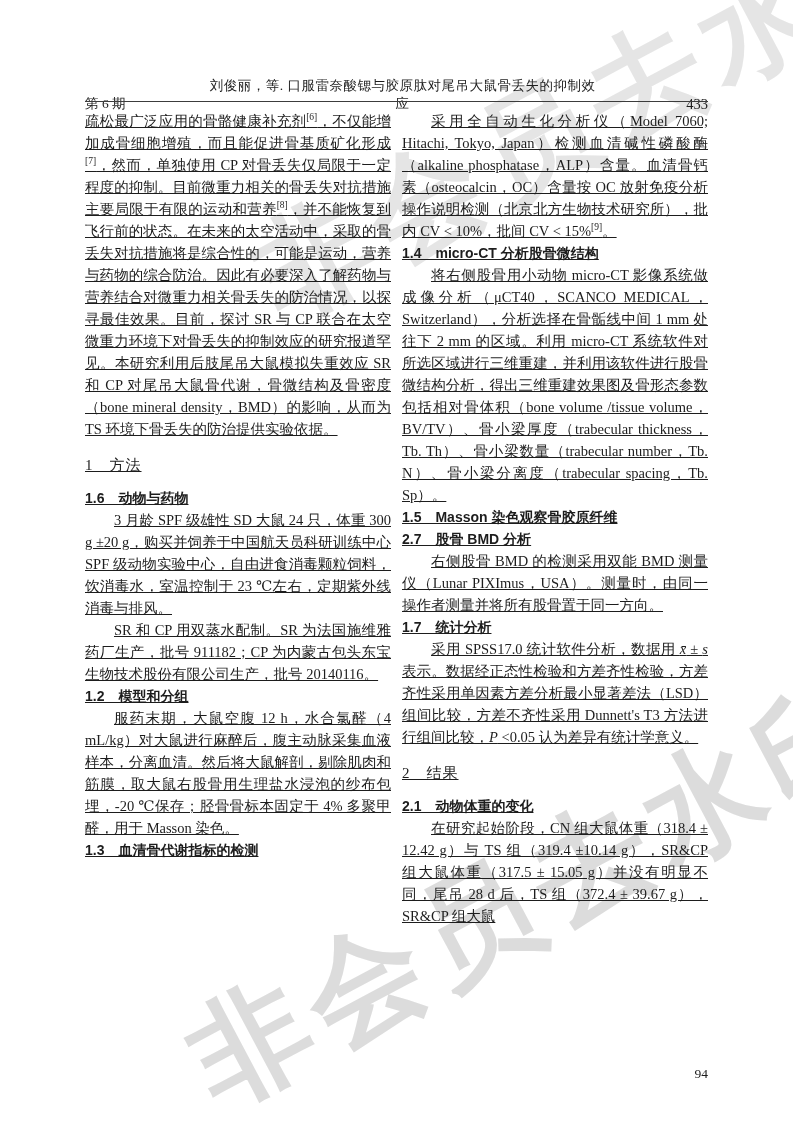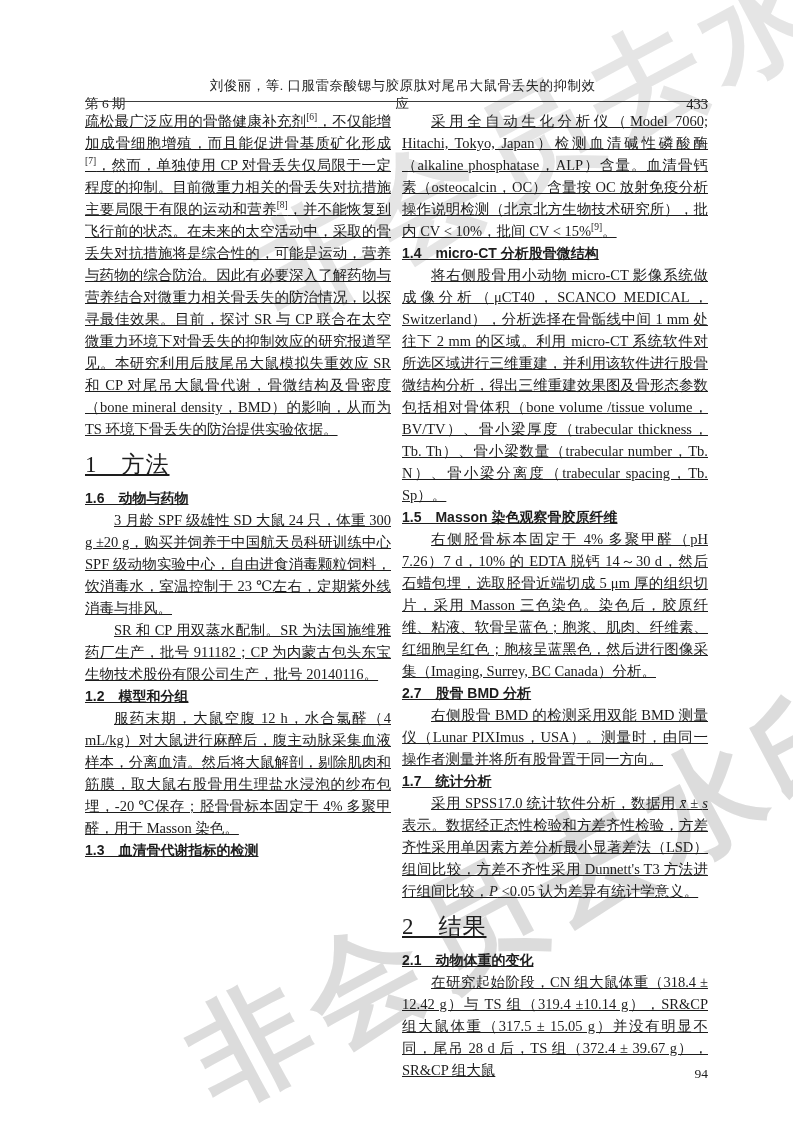--- a/index.html
+++ b/index.html
@@ -23,21 +23,21 @@
   .header .title{flex:1;text-align:center;letter-spacing:0.5px;margin-left:12px;}
   .header .pageno{width:110px;text-align:right;font-size:14.5px;}
   .rule{position:absolute;left:85px;top:101px;width:623px;border-top:1.6px solid #3c3c3c;z-index:2;}
   
   .columns{
     position:absolute;left:85px;top:110px;width:623px;display:flex;gap:11px;z-index:1;
   }
   .col{width:306px;font-size:14.5px;line-height:22px;text-align:justify;text-decoration:underline;}
   .col p{margin:0;text-indent:2em;}
   .col p.noindent{text-indent:0;}
-  .h1{font-size:23px;font-weight:normal;line-height:24px;margin:13px 0 10px;letter-spacing:1px;}
+  .h1{font-size:15px;font-weight:normal;line-height:24px;margin:13px 0 10px;letter-spacing:1px;}
   .h2{font-weight:bold;font-family:"Liberation Sans","DejaVu Sans",sans-serif;font-size:14px;line-height:22px;}
   sup{font-size:9.5px;line-height:0;}
   i{font-style:italic;}
   .footer{position:absolute;left:85px;top:1066px;width:623px;text-align:right;font-size:13.5px;z-index:2;}
 </style>
 </head>
 <body>
 
 <div class="page">
 
@@ -60,21 +60,20 @@
         <p>SR 和 CP 用双蒸水配制。SR 为法国施维雅药厂生产，批号 911182；CP 为内蒙古包头东宝生物技术股份有限公司生产，批号 20140116。</p>
         <div class="h2">1.2　模型和分组</div>
         <p>服药末期，大鼠空腹 12 h，水合氯醛（4 mL/kg）对大鼠进行麻醉后，腹主动脉采集血液样本，分离血清。然后将大鼠解剖，剔除肌肉和筋膜，取大鼠右股骨用生理盐水浸泡的纱布包埋，-20 ℃保存；胫骨骨标本固定于 4% 多聚甲醛，用于 Masson 染色。</p>
         <div class="h2">1.3　血清骨代谢指标的检测</div>
       </div>
     <div class="col">
         <p>采用全自动生化分析仪（Model 7060; Hitachi, Tokyo, Japan）检测血清碱性磷酸酶（alkaline phosphatase，ALP）含量。血清骨钙素（osteocalcin，OC）含量按 OC 放射免疫分析操作说明检测（北京北方生物技术研究所），批内 CV &lt; 10%，批间 CV &lt; 15%<sup>[9]</sup>。</p>
         <div class="h2">1.4　micro-CT 分析股骨微结构</div>
         <p>将右侧股骨用小动物 micro-CT 影像系统做成像分析（μCT40，SCANCO MEDICAL，Switzerland），分析选择在骨骺线中间 1 mm 处往下 2 mm 的区域。利用 micro-CT 系统软件对所选区域进行三维重建，并利用该软件进行股骨微结构分析，得出三维重建效果图及骨形态参数包括相对骨体积（bone volume /tissue volume，BV/TV）、骨小梁厚度（trabecular thickness，Tb. Th）、骨小梁数量（trabecular number，Tb. N）、骨小梁分离度（trabecular spacing，Tb. Sp）。</p>
         <div class="h2">1.5　Masson 染色观察骨胶原纤维</div>
-        <p>右侧胫骨标本固定于 4% 多聚甲醛（pH 7.26）7 d，10% 的 EDTA 脱钙 14～30 d，然后石蜡包埋，选取胫骨近端切成 5 μm 厚的组织切片，采用 Masson 三色染色。染色后，胶原纤维、粘液、软骨呈蓝色；胞浆、肌肉、纤维素、红细胞呈红色；胞核呈蓝黑色，然后进行图像采集（Imaging, Surrey, BC Canada）分析。</p>
         <div class="h2">2.7　股骨 BMD 分析</div>
         <p>右侧股骨 BMD 的检测采用双能 BMD 测量仪（Lunar PIXImus，USA）。测量时，由同一操作者测量并将所有股骨置于同一方向。</p>
         <div class="h2">1.7　统计分析</div>
         <p>采用 SPSS17.0 统计软件分析，数据用 <i>x̄</i> ± <i>s</i> 表示。数据经正态性检验和方差齐性检验，方差齐性采用单因素方差分析最小显著差法（LSD）组间比较，方差不齐性采用 Dunnett's T3 方法进行组间比较，<i>P</i> &lt;0.05 认为差异有统计学意义。</p>
         <div class="h1">2　结果</div>
         <div class="h2">2.1　动物体重的变化</div>
         <p>在研究起始阶段，CN 组大鼠体重（318.4 ± 12.42 g）与 TS 组（319.4 ±10.14 g），SR&amp;CP 组大鼠体重（317.5 ± 15.05 g）并没有明显不同，尾吊 28 d 后，TS 组（372.4 ± 39.67 g），SR&amp;CP 组大鼠</p>
       </div>
   </div>
 

